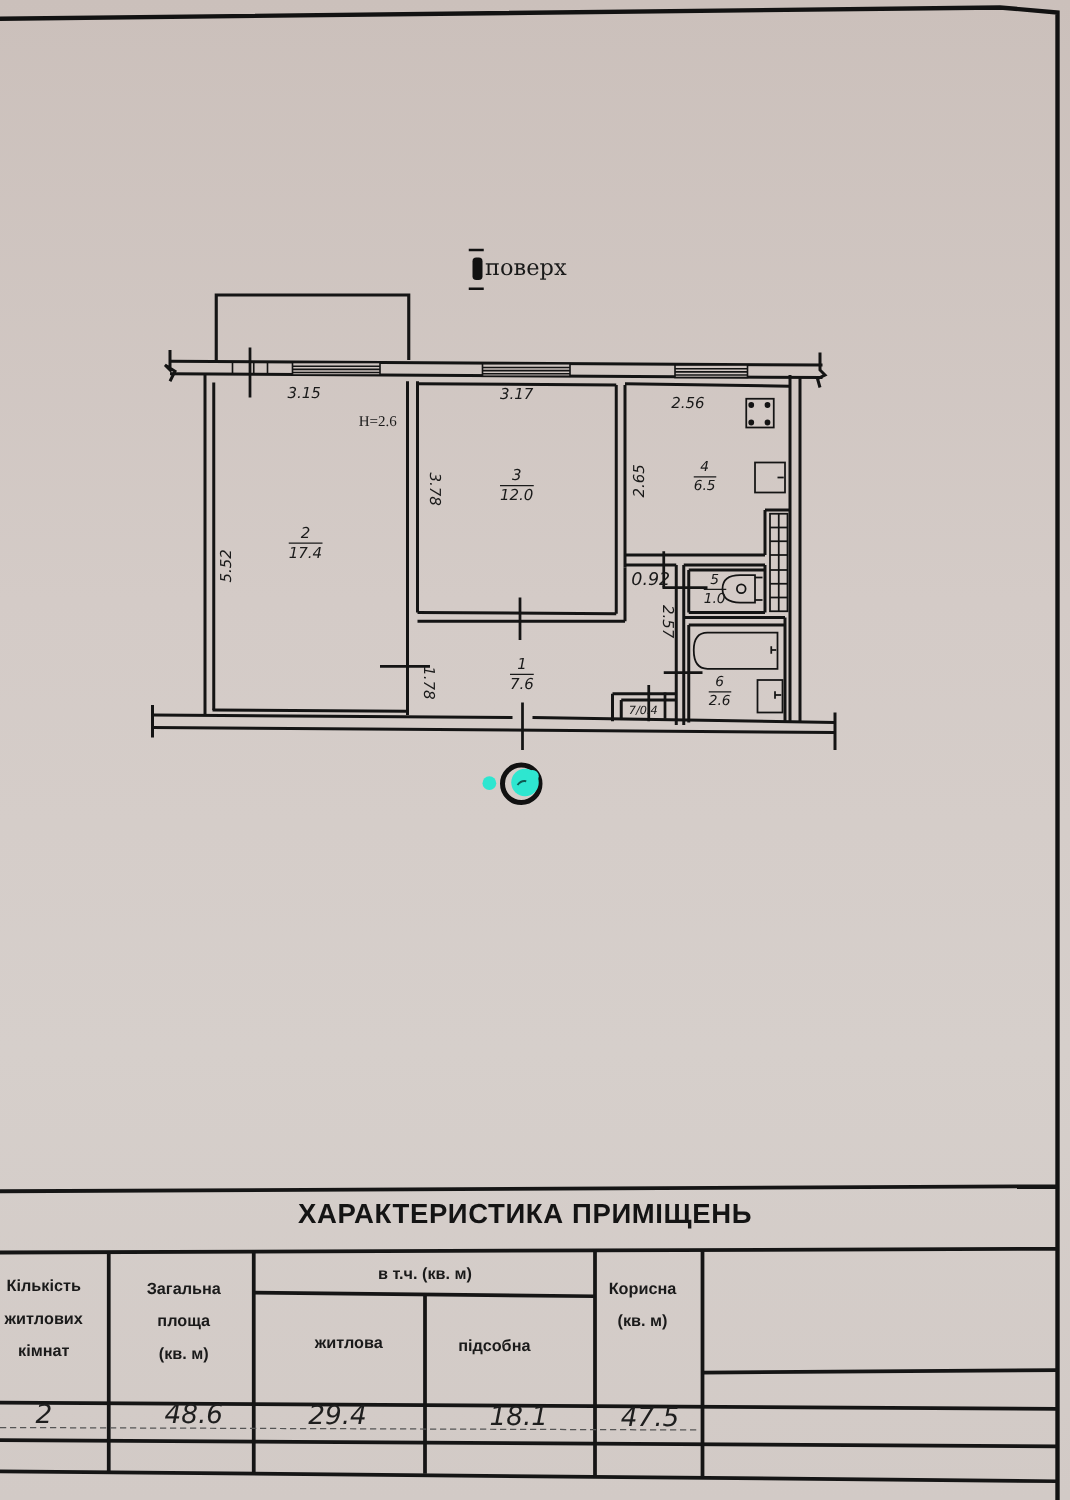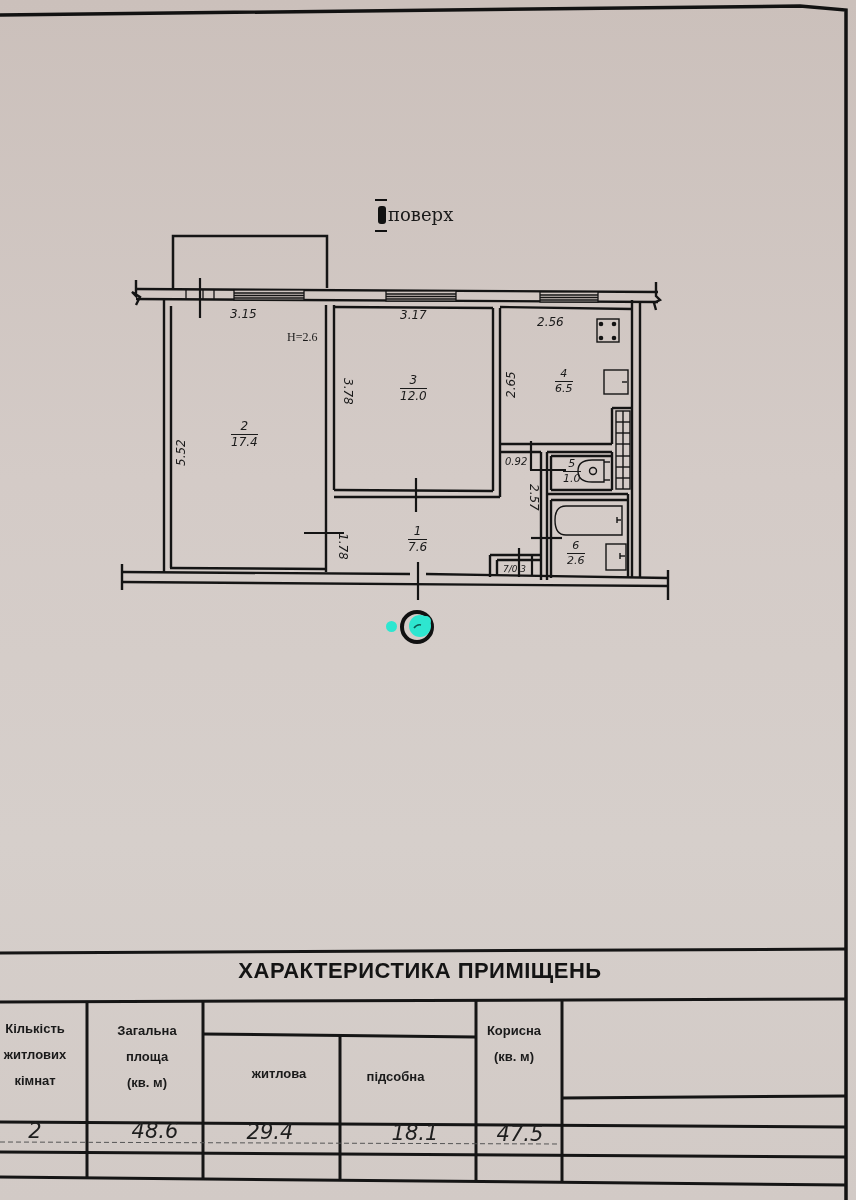--- a/index.html
+++ b/index.html
@@ -216,21 +216,21 @@
 
   <span class="hand" style="left:230px; top:308px;">3.15</span>
   <span class="typed" style="left:287px; top:306px;margin-top:24px;">H=2.6</span>
   <span class="hand" style="left:400px; top:309px;">3.17</span>
   <span class="hand" style="left:537px; top:316px;">2.56</span>
   <span class="hand vert-ccw" style="left:175px; top:466px;">5.52</span>
   <span class="hand vert" style="left:354px; top:378px;">3.78</span>
   <span class="hand vert-ccw" style="left:505px; top:398px;">2.65</span>
   <span class="hand vert" style="left:349px; top:533px;">1.78</span>
   <span class="hand vert" style="left:540px; top:484px;">2.57</span>
-  <span class="hand" style="left:505px; top:457px; font-size:10px;text-align:right;">0.92</span>
+  <span class="hand" style="left:505px; top:457px; font-size:14px;text-align:right;">0.92</span>
 
   <div class="room" style="left:231px; top:420px;">
     <span class="num">2</span>
     <span class="area">17.4</span>
   </div>
   <div class="room" style="left:400px; top:374px;">
     <span class="num">3</span>
     <span class="area">12.0</span>
   </div>
   <div class="room" style="left:555px; top:368px; font-size:11px;">
@@ -242,21 +242,21 @@
     <span class="area">1.0</span>
   </div>
   <div class="room" style="left:408px; top:525px;">
     <span class="num">1</span>
     <span class="area">7.6</span>
   </div>
   <div class="room" style="left:567px; top:540px; font-size:11px;">
     <span class="num">6</span>
     <span class="area">2.6</span>
   </div>
-  <span class="hand" style="left:503px; top:565px; font-size:9px;">7/0.3</span>
+  <span class="hand" style="left:503px; top:565px; font-size:9px;">7/0.4</span>
 
   <svg class="compass" viewBox="0 0 38 38">
     <circle cx="19" cy="19" r="15" fill="none" stroke="#111" stroke-width="4"></circle>
     <circle cx="22" cy="18" r="11" fill="#2ee6d0"></circle>
     <circle cx="28" cy="13" r="5" fill="#2ee6d0"></circle>
     <path d="M16 20 Q19 16 23 17" stroke="#0e5a52" stroke-width="1.5" fill="none"></path>
   </svg>
   <div style="position:absolute; left:386px; top:621px; width:11px; height:11px; border-radius:50%; background:#2ee6d0;"></div>
 
   <div class="tbl-title">ХАРАКТЕРИСТИКА ПРИМІЩЕНЬ</div>
@@ -264,20 +264,21 @@
   <div class="hdr" style="left:-20px; top:1016px; width:110px;">
     <div>Кількість</div>
     <div>житлових</div>
     <div>кімнат</div>
   </div>
   <div class="hdr" style="left:90px; top:1018px; width:114px;">
     <div>Загальна</div>
     <div>площа</div>
     <div>(кв. м)</div>
   </div>
+  <div class="hdr" style="left:205px; top:1006px; width:270px;">в т.ч. (кв. м)</div>
   <div class="hdr" style="left:205px; top:1061px; width:148px;">житлова</div>
   <div class="hdr" style="left:342px; top:1064px; width:107px;">підсобна</div>
   <div class="hdr" style="left:474px; top:1018px; width:80px;">
     <div>Корисна</div>
     <div>(кв. м)</div>
   </div>
 
   <div class="val" style="left:0px; top:1119px; width:70px;">2</div>
   <div class="val" style="left:110px; top:1119px; width:90px;">48.6</div>
   <div class="val" style="left:220px; top:1120px; width:100px;font-style:italic;">29.4</div>

